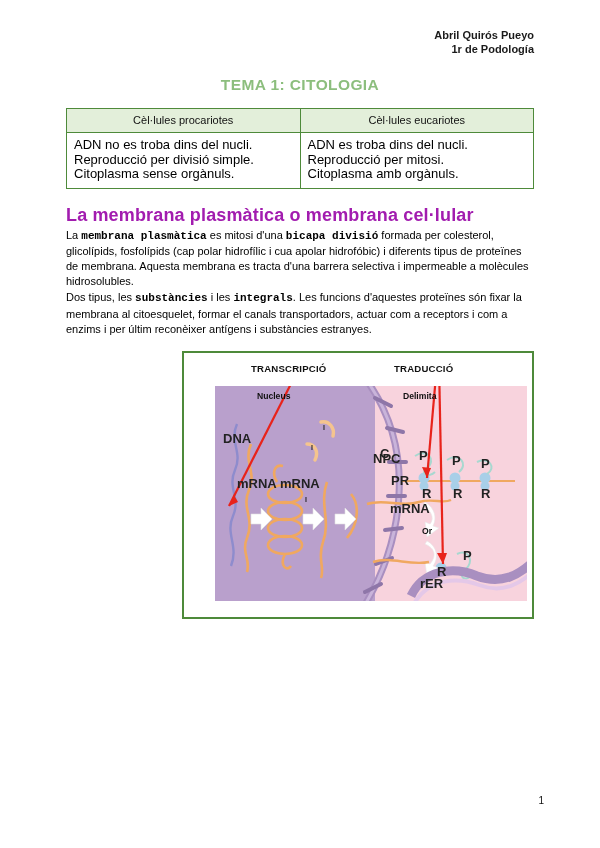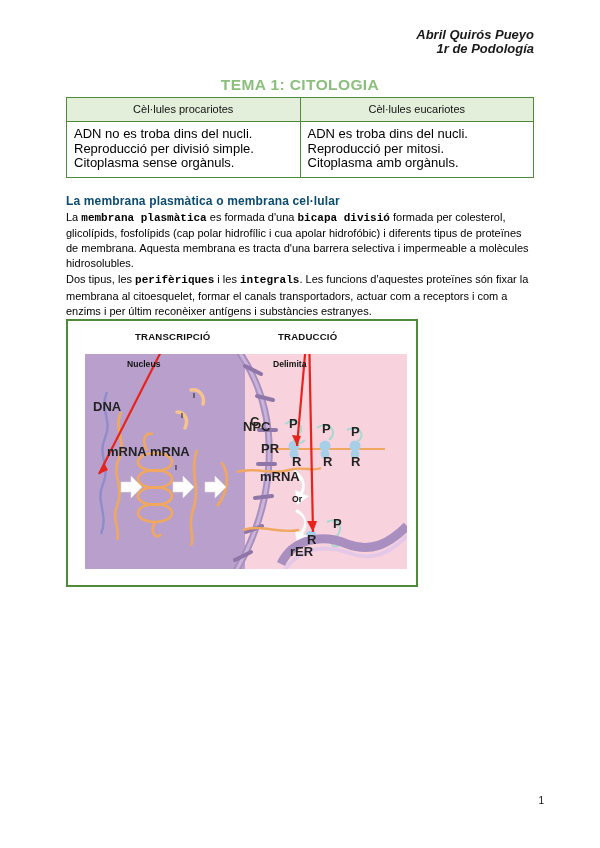--- a/index.html
+++ b/index.html
@@ -20,37 +20,36 @@
     position: relative;
     width: 600px;
     height: 848px;
     box-sizing: border-box;
     padding: 28px 66px 0 66px;
   }
 
   
   .doc-header {
     text-align: right;
-    font-style: italic;
-    font-weight: bold;
-    font-size: 13px;
+    font-weight: bold;
+    font-size: 11px;
     line-height: 14px;
     color: #1a1a1a;
     margin-right: 0px;
   }
 
   
   .doc-title {
     text-align: center;
     font-size: 15.5px;
     font-weight: bold;
     color: #8CBE7D;
     letter-spacing: 0.4px;
     margin-top: 20px;
-    margin-bottom: 3px;
+    margin-bottom: 14px;
   }
 
   
   table.compare {
     width: 100%;
     border-collapse: collapse;
     table-layout: fixed;
     margin-bottom: 16px;
   }
   table.compare th,
@@ -72,23 +71,23 @@
     font-size: 13px;
     line-height: 14.5px;
   }
   table.compare td .line {
     display: block;
     white-space: nowrap;
   }
 
   
   h2.section {
-    font-size: 12px;
-    font-weight: bold;
-    color: #0c4a6e;
+    font-size: 18px;
+    font-weight: bold;
+    color: #a21caf;
     margin: 10px 0 2px 0;
     letter-spacing: 0.15px;
   }
 
   
   ul.bullets, ul.circles {
     margin: 2px 0 0 0;
     padding-left: 36px;
     list-style-position: outside;
   }
@@ -104,22 +103,23 @@
   p.body {
     font-size: 11px;
     line-height: 15.2px;
     margin: 1px 0 0 0;
     text-align: left;
   }
   p.body b { font-weight: bold; font-family: Liberation Mono, monospace; }
 
   
   .figure-wrap {
+    margin-top: 14px;
     display: flex;
-    justify-content: flex-start;
+    justify-content: flex-end;
   }
   .figure {
     width: 352px;
     height: 268px;
     border: 2.5px solid #4e8a3a;
     background: #ffffff;
     box-sizing: border-box;
     position: relative;
     padding: 5px;
   }
@@ -137,21 +137,21 @@
     font-weight: bold;
     color: #111;
     letter-spacing: 0.2px;
     white-space: nowrap;
   }
   #lbl-transcripcio { left: 62px; top: 5px; }
   #lbl-traduccio { left: 205px; top: 5px; }
 
   .cell-area {
     position: absolute;
-    left: 12px;
+    left: 26px;
     top: 28px;
     width: 322px;
     height: 215px;
     overflow: hidden;
   }
   .nucleus-bg {
     position: absolute;
     left: 0; top: 0;
     width: 160px; height: 215px;
     background: #b9a0cc;
@@ -252,23 +252,23 @@
         <td>
           <span class="line">ADN es troba dins del nucli.</span>
           <span class="line">Reproducció per mitosi.</span>
           <span class="line">Citoplasma amb orgànuls.</span>
         </td>
       </tr>
     </tbody>
   </table>
 
   <h2 class="section">La membrana plasmàtica o membrana cel·lular</h2>
-  <p class="body"><span>La </span><b>membrana plasmàtica</b><span> es formada d'una </span><b>bicapa divisió</b><span> formada per colesterol, glicolípids, fosfolípids (cap polar hidrofílic i cua apolar hidrofóbic) i diferents tipus de proteïnes de membrana. Aquesta membrana es tracta d'una barrera selectiva i impermeable a molècules hidrosolubles.</span></p>
-
-  <p class="body"><span>Dos tipus, les </span><b>perifèriques</b><span> i les </span><b>integrals</b><span>. Les funcions d'aquestes proteïnes són fixar la membrana al citoesquelet, formar el canals transportadors, actuar com a receptors i com a enzims i per últim reconèixer antígens i substàncies estranyes.</span></p>
+  <p class="body"><span>La </span><b>membrana plasmàtica</b><span> es mitosi d'una </span><b>bicapa divisió</b><span> formada per colesterol, glicolípids, fosfolípids (cap polar hidrofílic i cua apolar hidrofóbic) i diferents tipus de proteïnes de membrana. Aquesta membrana es tracta d'una barrera selectiva i impermeable a molècules hidrosolubles.</span></p>
+
+  <p class="body"><span>Dos tipus, les </span><b>substàncies</b><span> i les </span><b>integrals</b><span>. Les funcions d'aquestes proteïnes són fixar la membrana al citoesquelet, formar el canals transportadors, actuar com a receptors i com a enzims i per últim reconèixer antígens i substàncies estranyes.</span></p>
 
 
   <div class="figure-wrap">
     <div class="figure">
       <div class="fig-inner">
 
         <div class="fig-label" id="lbl-transcripcio">TRANSCRIPCIÓ</div>
         <div class="fig-label" id="lbl-traduccio">TRADUCCIÓ</div>
 
         <div class="cell-area">

